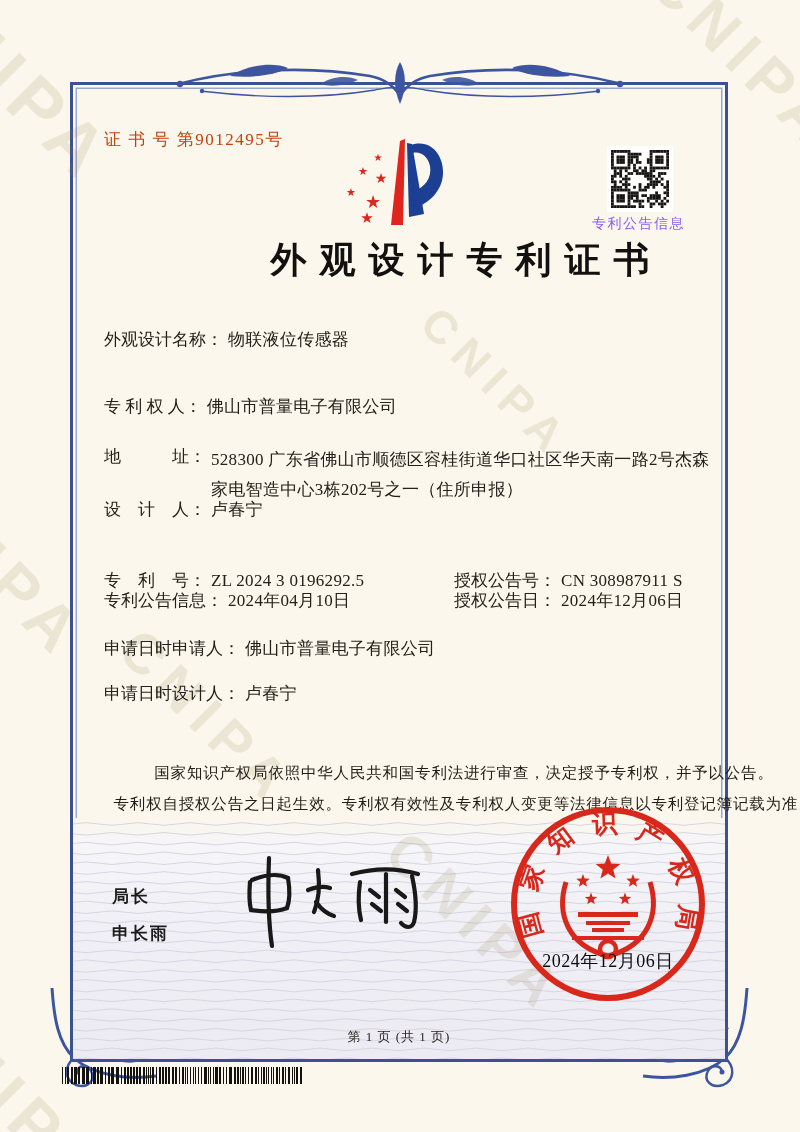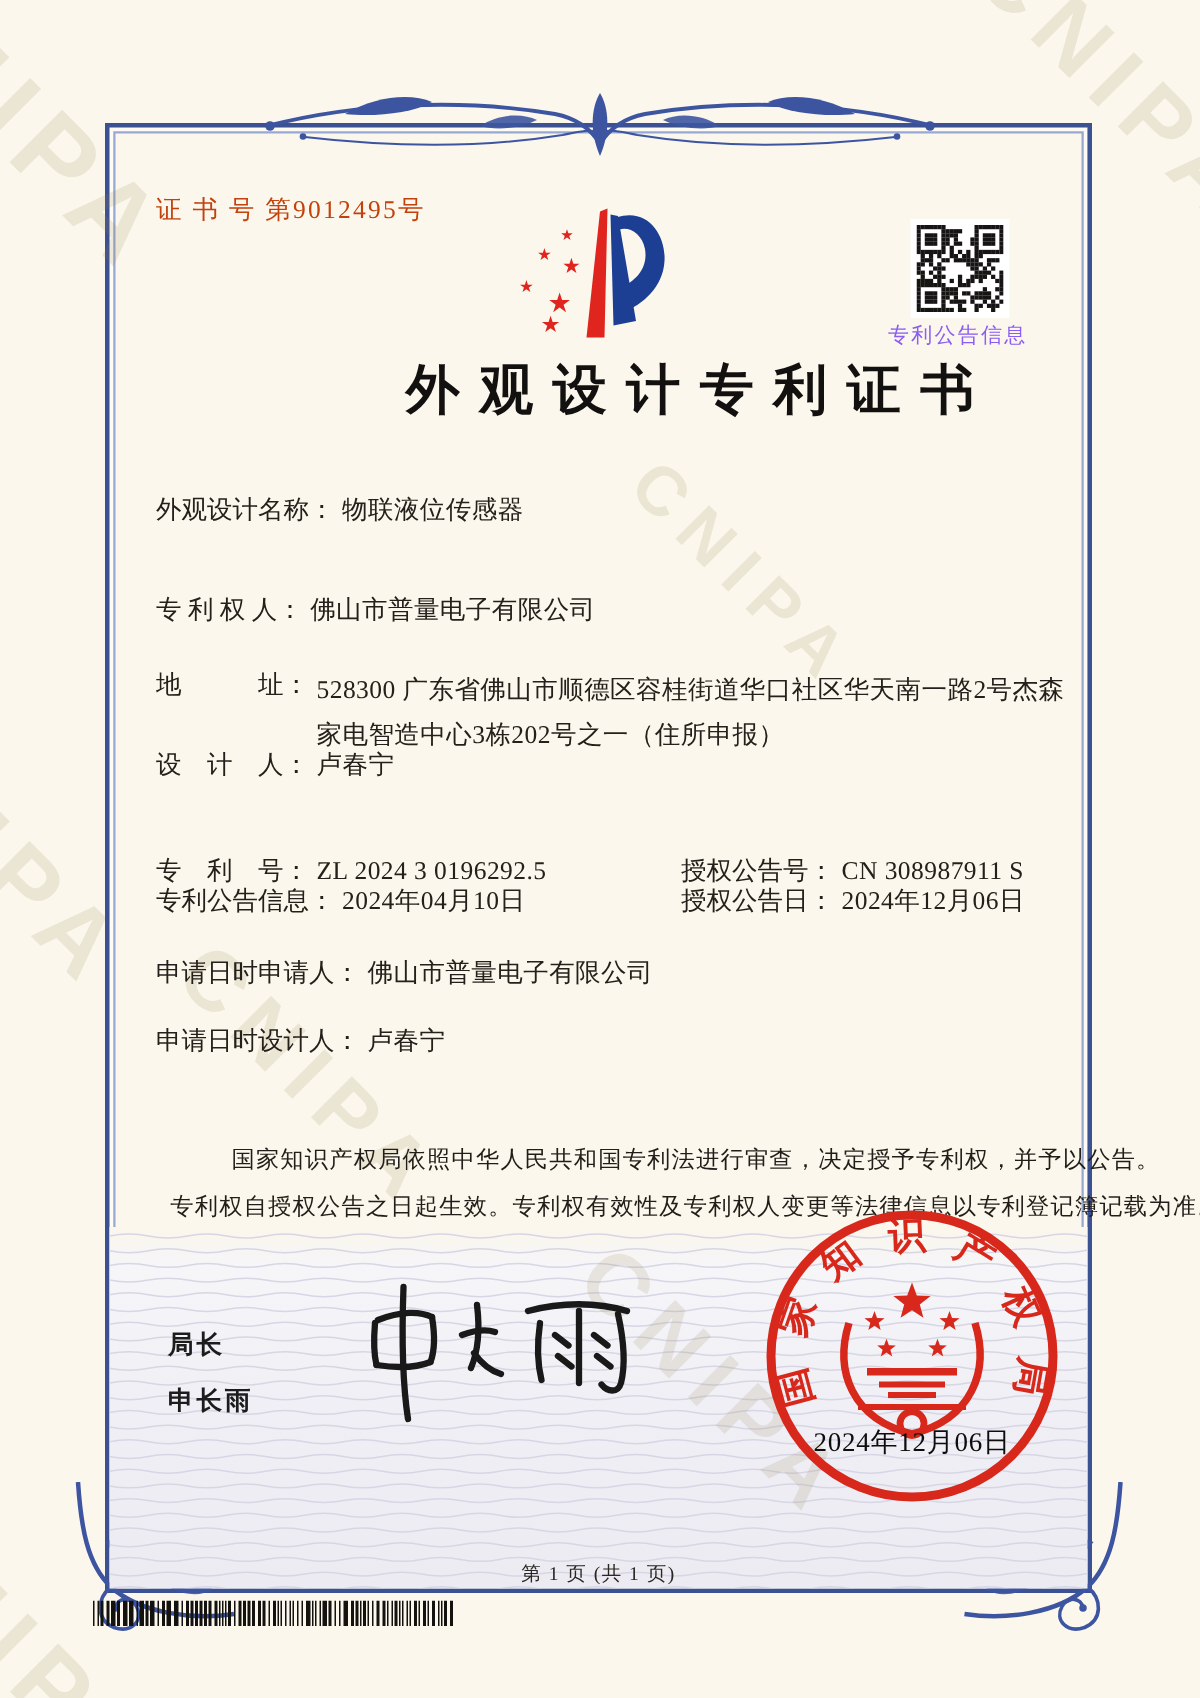--- a/index.html
+++ b/index.html
@@ -40,21 +40,21 @@
   #sig-title{position:absolute;left:112px;top:885px;font-size:17px;letter-spacing:2px;
              font-family:"Liberation Sans","DejaVu Sans",sans-serif;font-weight:600;color:#1c1c1c;}
   #sig-name{position:absolute;left:112px;top:922px;font-size:17px;letter-spacing:2px;
             font-family:"Liberation Sans","DejaVu Sans",sans-serif;font-weight:600;color:#1c1c1c;}
   #autograph{position:absolute;left:222px;top:850px;width:215px;height:100px;}
   #seal{position:absolute;left:508px;top:804px;width:200px;height:200px;}
   #seal-date{position:absolute;left:518px;top:949px;width:180px;text-align:center;
              font-size:18px;font-weight:500;color:#0d0d0d;letter-spacing:0.5px;}
   
   #page-no{position:absolute;left:70px;top:1028px;width:658px;text-align:center;
-           font-size:13px;color:#2a2622;letter-spacing:1px;margin-top:12px;}
+           font-size:13px;color:#2a2622;letter-spacing:1px;}
   #barcode{position:absolute;left:62px;top:1067px;width:245px;height:18px;}
   
   #orn-top{position:absolute;left:170px;top:58px;width:460px;height:52px;}
   .corner-fl{position:absolute;width:115px;height:105px;}
   #fl-left{left:44px;top:988px;}
   #fl-right{left:640px;top:988px;transform:scaleX(-1);}
 </style>
 </head>
 <body>
 

